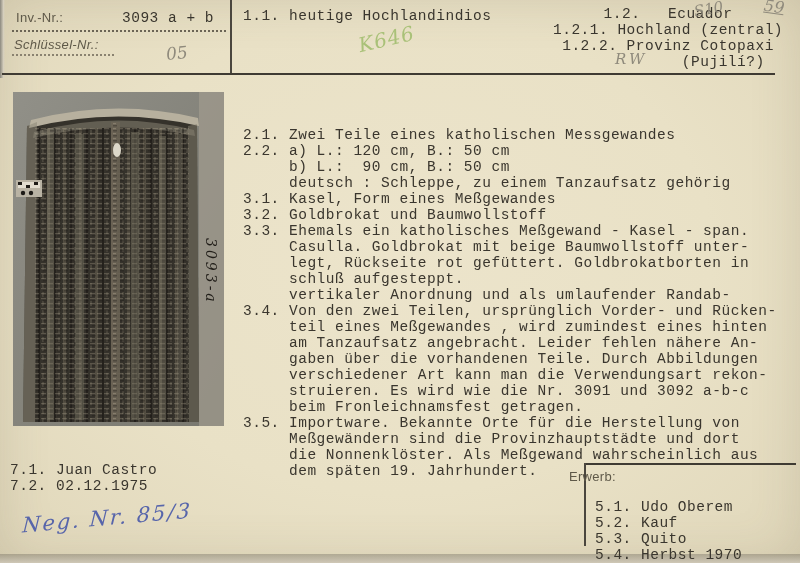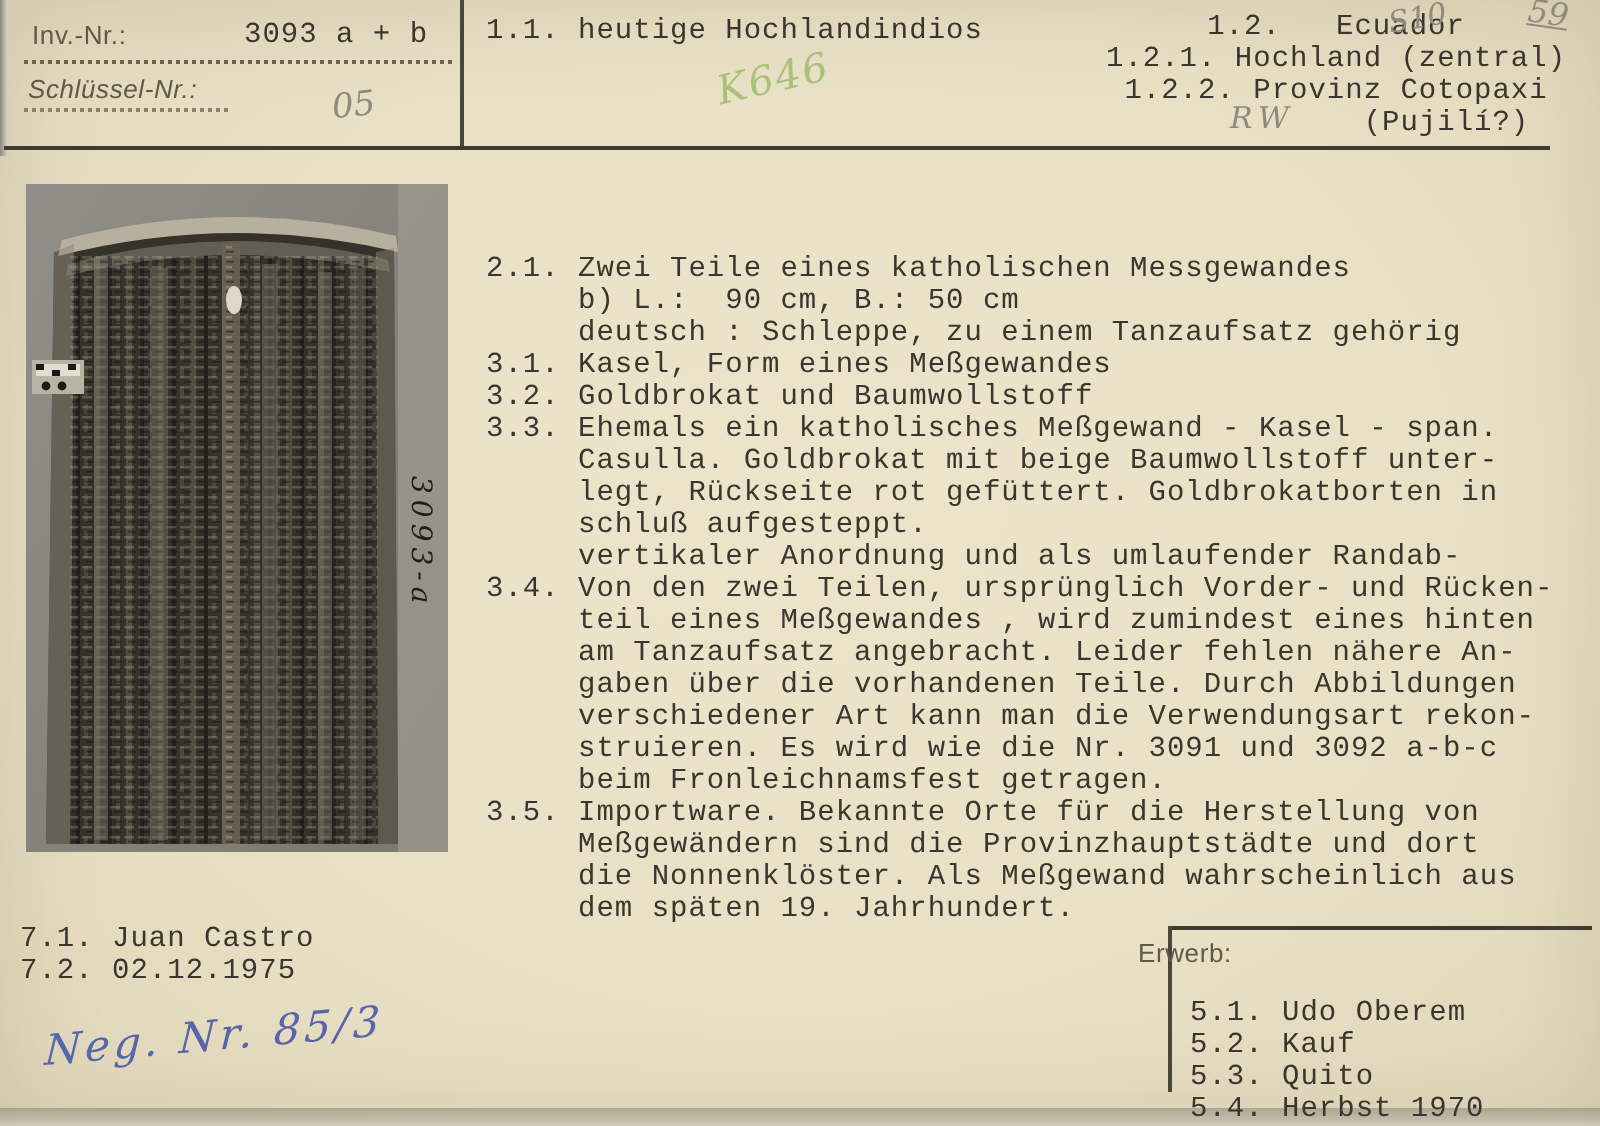--- a/index.html
+++ b/index.html
@@ -118,20 +118,21 @@
     <circle cx="10" cy="101" r="2.2" fill="#1d1b17"></circle>
     <circle cx="18" cy="101" r="2.2" fill="#1d1b17"></circle>
   </g>
 
   <text transform="translate(193,146) rotate(90)" font-family="'DejaVu Serif', serif" font-style="italic" font-size="14" letter-spacing="3" fill="#211e19">3093-a</text>
 </svg>
 </div>
 
 <div class="abs stack" style="left:243px;top:86px;margin-top:41px;">
   <div class="mono">2.1. Zwei Teile eines katholischen Messgewandes</div>
+  <div class="mono">2.2. a) L.: 120 cm, B.: 50 cm</div>
   <div class="mono">     b) L.:  90 cm, B.: 50 cm</div>
   <div class="mono">     deutsch : Schleppe, zu einem Tanzaufsatz gehörig</div>
   <div class="mono">3.1. Kasel, Form eines Meßgewandes</div>
   <div class="mono">3.2. Goldbrokat und Baumwollstoff</div>
   <div class="mono">3.3. Ehemals ein katholisches Meßgewand - Kasel - span.</div>
   <div class="mono">     Casulla. Goldbrokat mit beige Baumwollstoff unter-</div>
   <div class="mono">     legt, Rückseite rot gefüttert. Goldbrokatborten in</div>
   <div class="mono">     schluß aufgesteppt.</div>
   <div class="mono">     vertikaler Anordnung und als umlaufender Randab-</div>
   <div class="mono">3.4. Von den zwei Teilen, ursprünglich Vorder- und Rücken-</div>

